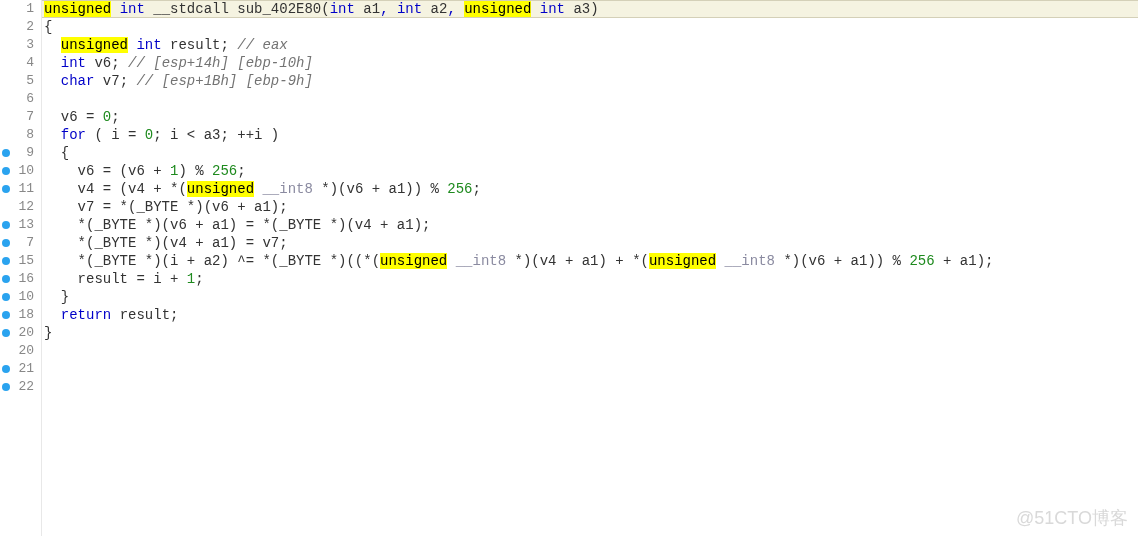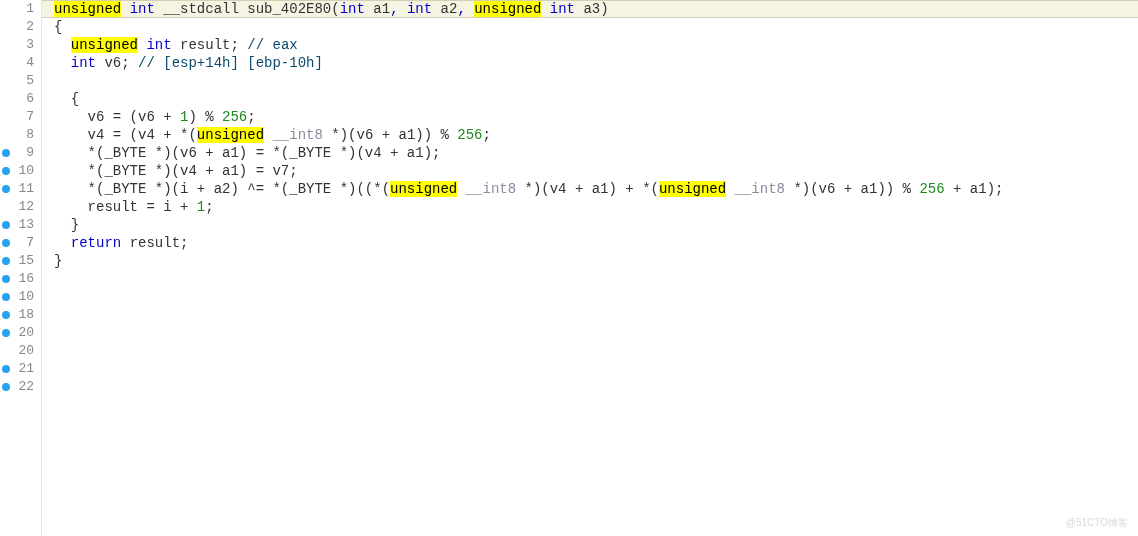--- a/index.html
+++ b/index.html
@@ -4,31 +4,31 @@
 <style>
   * { margin: 0; padding: 0; box-sizing: border-box; }
   html, body { width: 1138px; height: 536px; background: #ffffff; font-family: Consolas, "Courier New", monospace; font-size: 14px; overflow: hidden; }
   .editor { display: flex; height: 100%; }
   .gutter { width: 42px; background: #ffffff; border-right: 1px solid #e8e8e8; }
   .line-row { display: flex; height: 18px; line-height: 18px; }
   .bp { width: 12px; display: flex; align-items: center; justify-content: center; }
   .bp.on::before { content: ""; width: 8px; height: 8px; border-radius: 50%; background: #2aa3ef; display: block; }
   .ln { width: 28px; text-align: right; padding-right: 6px; color: #888; font-size: 13px; }
   .code-area { flex: 1; background: #ffffff; position: relative; }
-  .code-line { height: 18px; line-height: 18px; white-space: pre; padding-left: 12px; font-family: Consolas, "Courier New", monospace; }
+  .code-line { height: 18px; line-height: 18px; white-space: pre; padding-left: 2px; font-family: Consolas, "Courier New", monospace; }
   .code-line.current { background: #f5f3e1; border-top: 1px solid #d4d0b8; border-bottom: 1px solid #d4d0b8; height: 18px; line-height: 16px; }
   .hl { background: #ffff00; }
   .kw { color: #0000c8; }
   .ty { color: #0000c8; }
-  .cmt { color: #0c4a6e; }
+  .cmt { color: #737373; font-style: italic; }
   .num { color: #1e8a1e; }
   .br { color: #333; }
   .txt { color: #333; }
   .dimkw { color: #8a8aa0; }
-  .watermark { position: absolute; right: 10px; bottom: 6px; color: #d9d9d9; font-size: 10px; font-family: sans-serif; }
+  .watermark { position: absolute; right: 10px; bottom: 6px; color: #d9d9d9; font-size: 18px; font-family: sans-serif; }
 </style>
 </head>
 <body>
 
 <div class="editor">
   <div class="gutter" id="gutter">
       <div class="line-row">
         <div class="bp"></div>
         <div class="ln">1</div>
       </div>
@@ -115,24 +115,28 @@
       <div class="line-row">
         <div class="bp on"></div>
         <div class="ln">22</div>
       </div>
     </div>
   <div class="code-area" id="code">
     <div class="code-line current"><span class="hl">unsigned</span><span class="txt"> </span><span class="ty">int</span><span class="txt"> __stdcall sub_402E80(</span><span class="ty">int</span><span class="txt"> a1</span><span class="kw">,</span><span class="txt"> </span><span class="ty">int</span><span class="txt"> a2</span><span class="kw">,</span><span class="txt"> </span><span class="hl">unsigned</span><span class="txt"> </span><span class="ty">int</span><span class="txt"> a3)</span></div>
       <div class="code-line"><span class="br">{</span></div>
       <div class="code-line"><span class="txt">  </span><span class="hl">unsigned</span><span class="txt"> </span><span class="ty">int</span><span class="txt"> result; </span><span class="cmt">// eax</span></div>
       <div class="code-line"><span class="txt">  </span><span class="ty">int</span><span class="txt"> v6; </span><span class="cmt">// [esp+14h] [ebp-10h]</span></div>
+      <div class="code-line"><span class="txt">  </span><span class="ty">char</span><span class="txt"> v7; </span><span class="cmt">// [esp+1Bh] [ebp-9h]</span></div>
       <div class="code-line"><span class="txt"></span></div>
+      <div class="code-line"><span class="txt">  v6 = </span><span class="num">0</span><span class="txt">;</span></div>
+      <div class="code-line"><span class="txt">  </span><span class="kw">for</span><span class="txt"> ( i = </span><span class="num">0</span><span class="txt">; i &lt; a3; ++i )</span></div>
       <div class="code-line"><span class="txt">  </span><span class="br">{</span></div>
       <div class="code-line"><span class="txt">    v6 = (v6 + </span><span class="num">1</span><span class="txt">) % </span><span class="num">256</span><span class="txt">;</span></div>
       <div class="code-line"><span class="txt">    v4 = (v4 + *(</span><span class="hl">unsigned</span><span class="txt"> </span><span class="dimkw">__int8</span><span class="txt"> *)(v6 + a1)) % </span><span class="num">256</span><span class="txt">;</span></div>
+      <div class="code-line"><span class="txt">    v7 = *(_BYTE *)(v6 + a1);</span></div>
       <div class="code-line"><span class="txt">    *(_BYTE *)(v6 + a1) = *(_BYTE *)(v4 + a1);</span></div>
       <div class="code-line"><span class="txt">    *(_BYTE *)(v4 + a1) = v7;</span></div>
       <div class="code-line"><span class="txt">    *(_BYTE *)(i + a2) ^= *(_BYTE *)((*(</span><span class="hl">unsigned</span><span class="txt"> </span><span class="dimkw">__int8</span><span class="txt"> *)(v4 + a1) + *(</span><span class="hl">unsigned</span><span class="txt"> </span><span class="dimkw">__int8</span><span class="txt"> *)(v6 + a1)) % </span><span class="num">256</span><span class="txt"> + a1);</span></div>
       <div class="code-line"><span class="txt">    result = i + </span><span class="num">1</span><span class="txt">;</span></div>
       <div class="code-line"><span class="txt">  </span><span class="br">}</span></div>
       <div class="code-line"><span class="txt">  </span><span class="kw">return</span><span class="txt"> result;</span></div>
       <div class="code-line"><span class="br">}</span></div>
       <div class="watermark">@51CTO博客</div>
   </div>
 </div>

